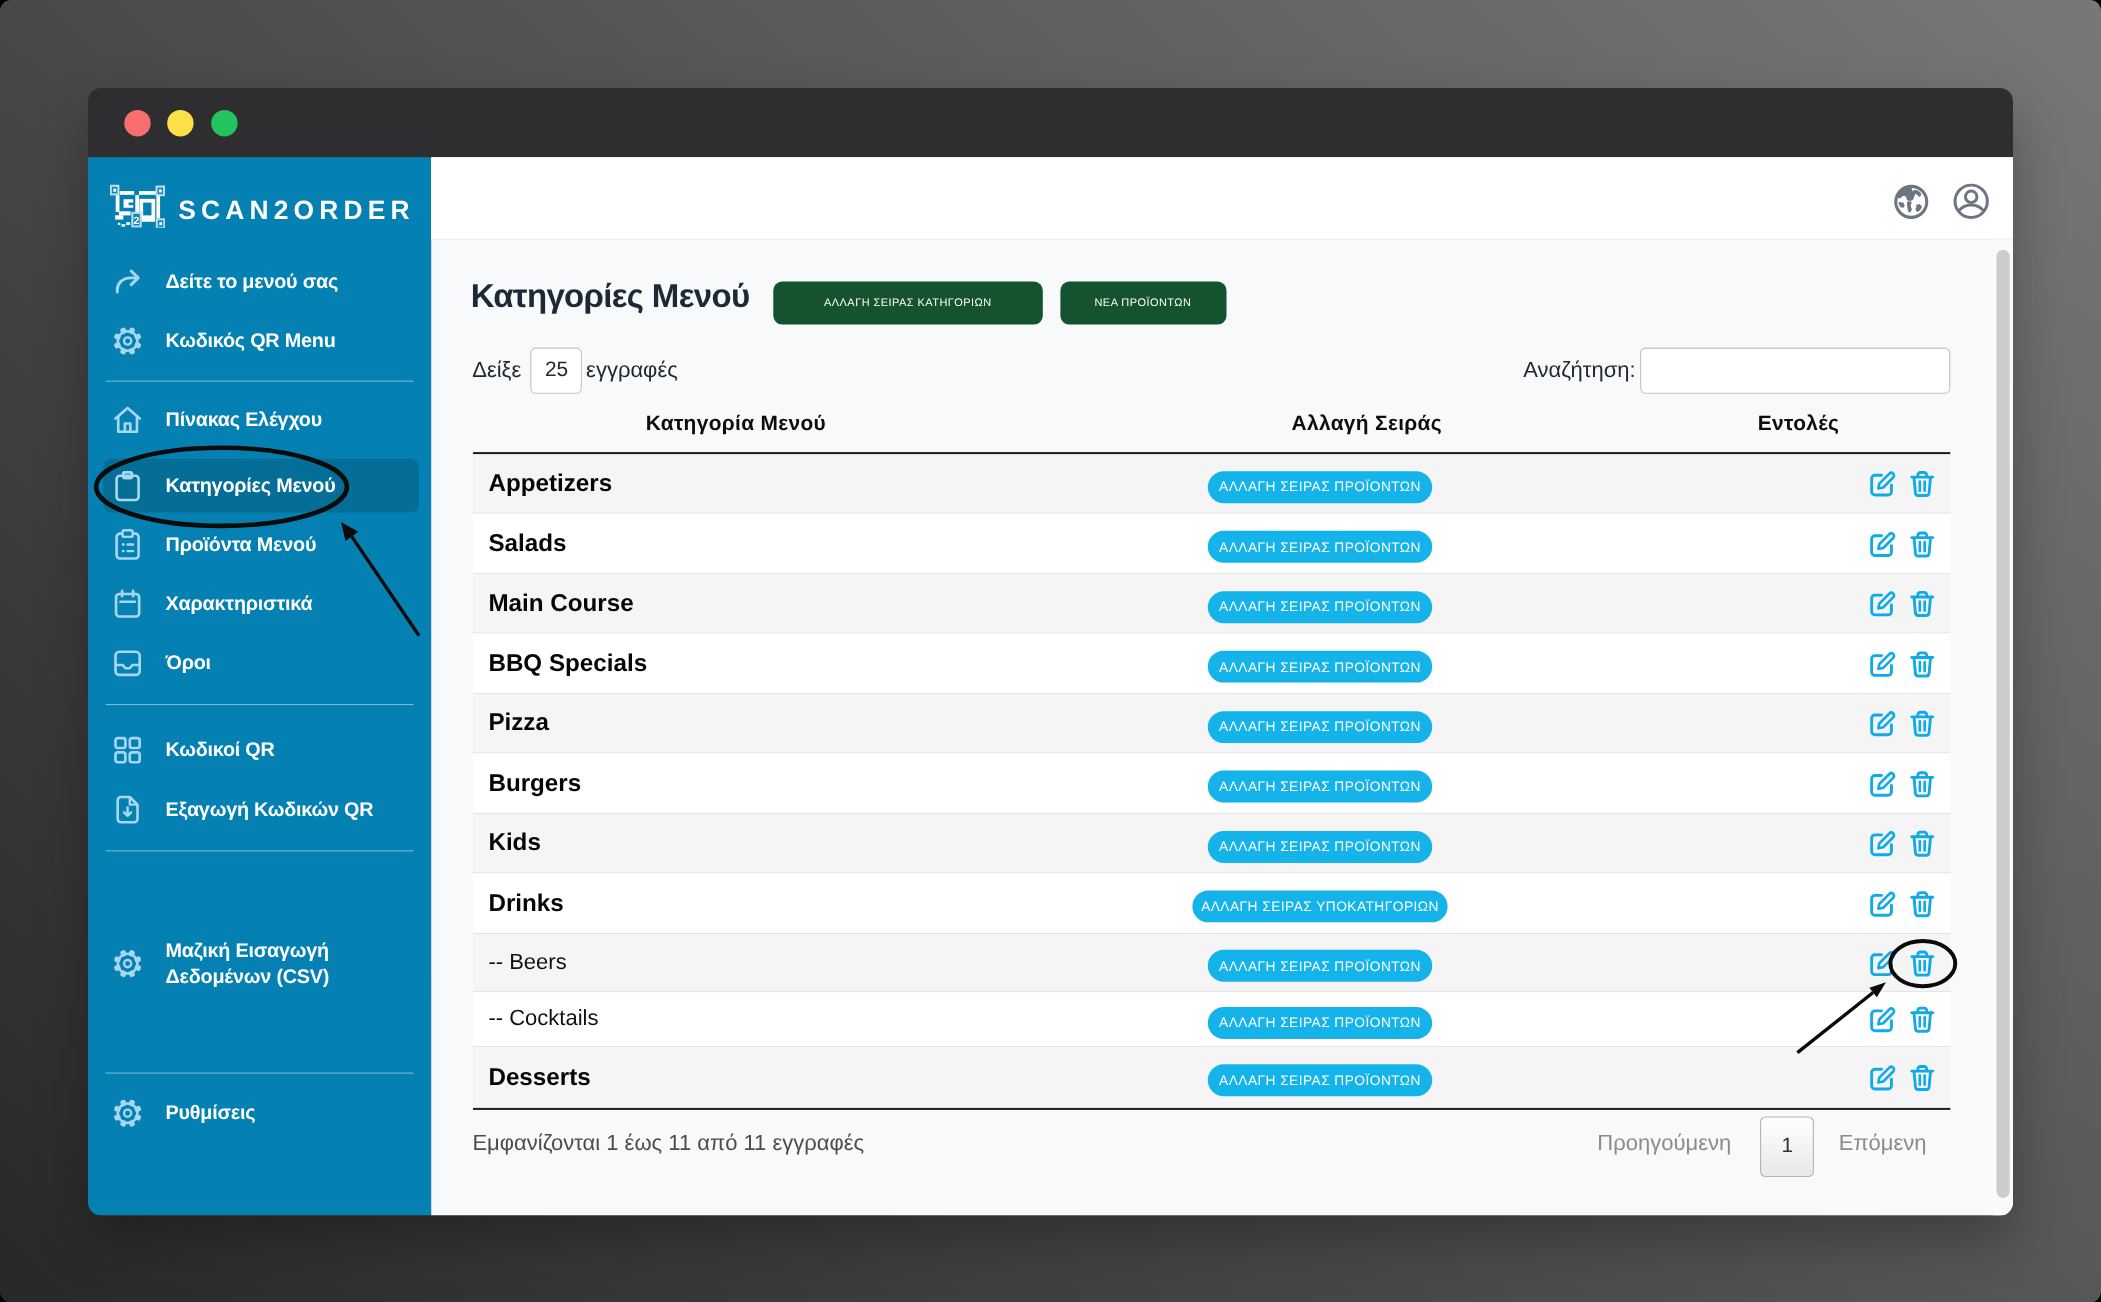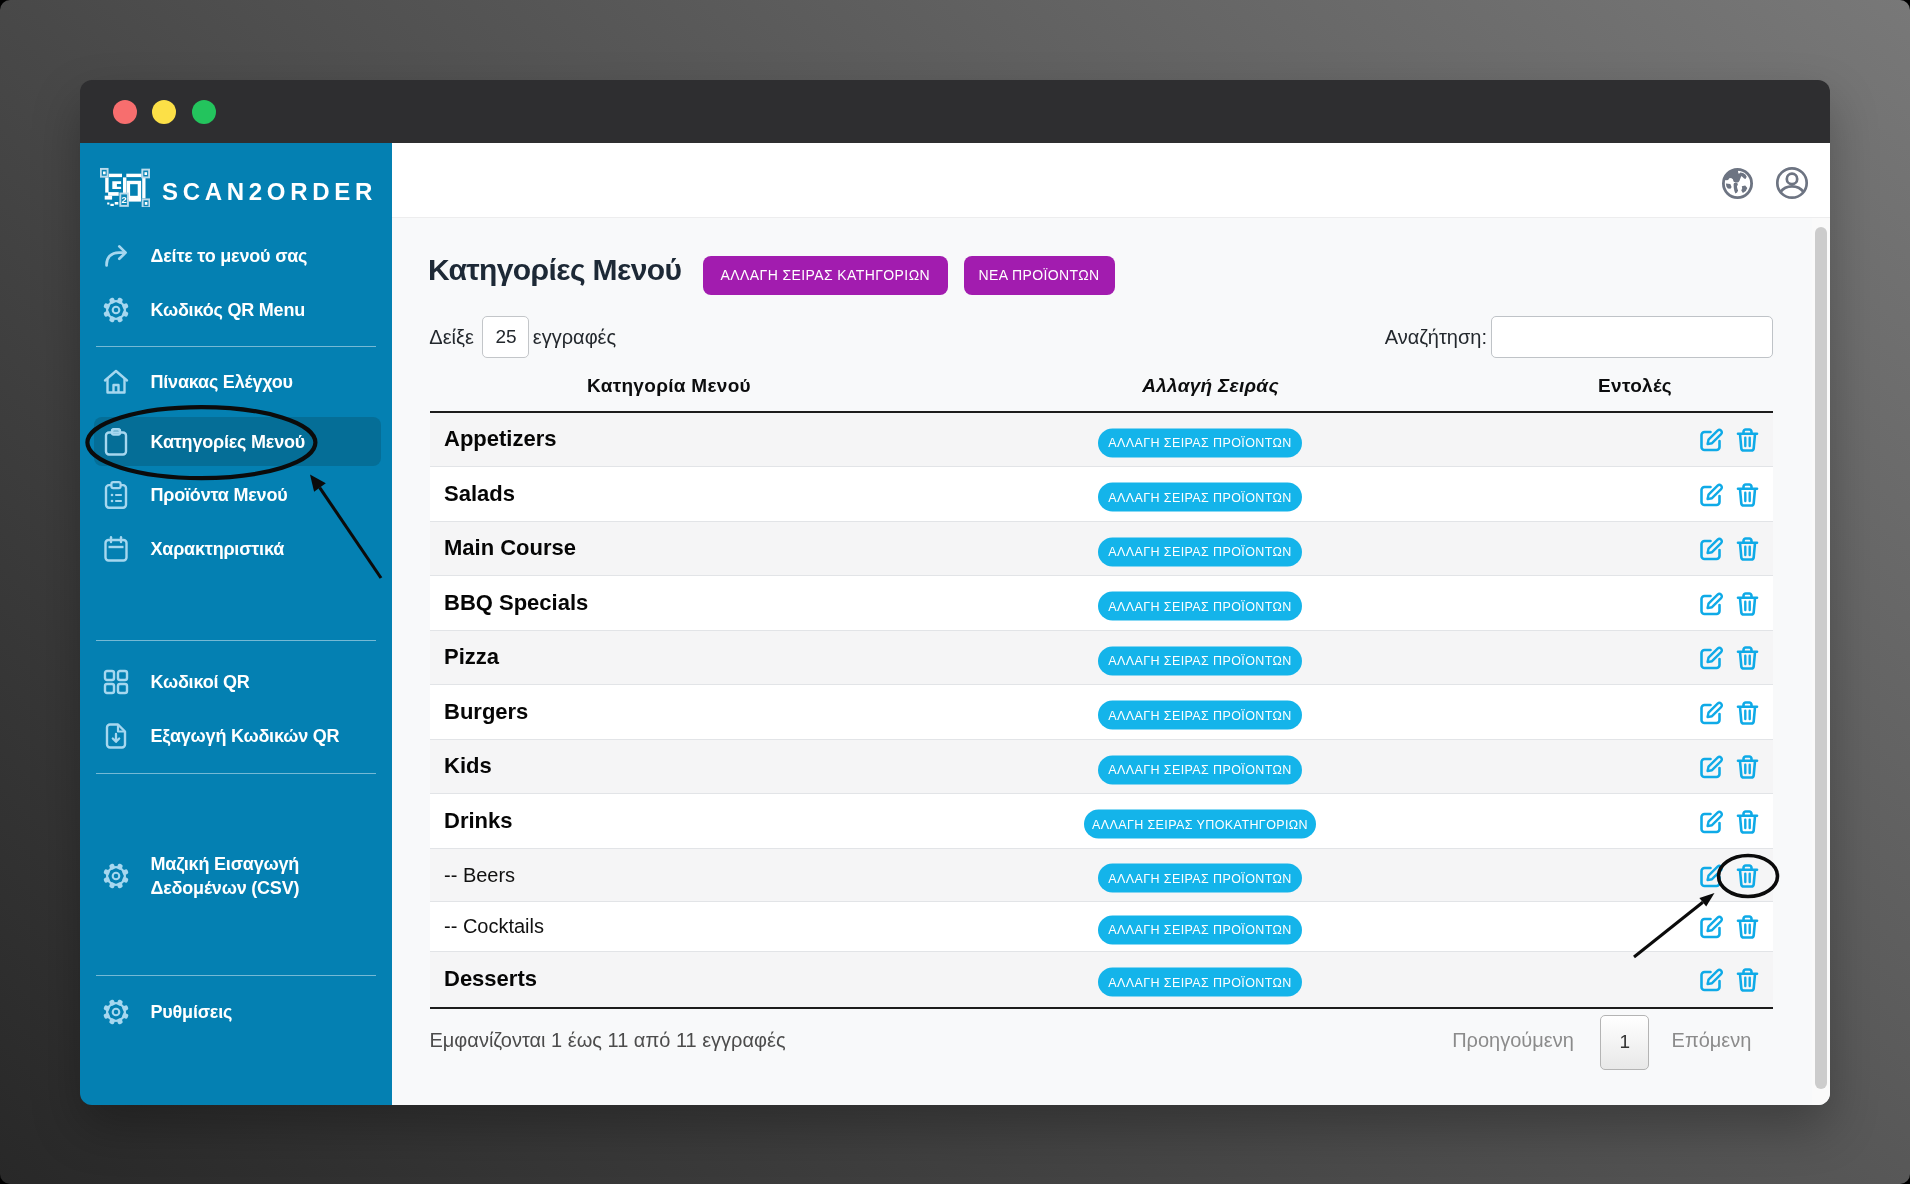--- a/index.html
+++ b/index.html
@@ -36,23 +36,23 @@
     background:#056e97; border-radius:8px;
   }
   #main { position:absolute; left:312px; top:63px; width:1438px; height:962px; background:#f8f9fa; }
   #hdr { position:absolute; left:0; top:0; width:100%; height:74.5px; background:#fff; border-bottom:1px solid #ededee; }
   #hicons { position:absolute; left:1329px; top:23px; display:flex; gap:21px; align-items:center; }
   #title {
     position:absolute; left:36px; top:110px; color:#1d2936; font-weight:bold;
     font-size:30px; letter-spacing:-0.6px; white-space:nowrap;
   }
   .cbtn {
-    position:absolute; background:#a21caf; border-radius:8px; color:#fff;
+    position:absolute; background:#14532d; border-radius:8px; color:#fff;
     display:flex; align-items:center; justify-content:center;
-    font-size:14px; letter-spacing:0.4px; white-space:nowrap;
+    font-size:10px; letter-spacing:0.4px; white-space:nowrap;
   }
   #btn1 { left:310.6px; top:112.6px; width:245.4px; height:39.4px; }
   #btn2 { left:571.5px; top:112.6px; width:151px;   height:39.4px; }
   #lenrow { position:absolute; left:37.3px; top:173px; height:42px; width:400px; }
   .gtext { color:#23282d; font-size:20px; }
   #lenbox {
     position:absolute; left:53.2px; top:0; width:47px; height:42px; background:#fff;
     border:1px solid #c3c6c9; border-radius:5px; color:#23282d; font-size:19px;
     display:flex; align-items:center; justify-content:center;
   }
@@ -179,20 +179,27 @@
         </div>
       <div class="mitem" style="top:386.0px;height:40px;text-decoration:underline;">
           <span class="mico"><svg width="28" height="28" viewBox="0 0 28 28" fill="none" style="">
               <rect x="3.5" y="5" width="21" height="20.5" rx="3" stroke="#a6d7ef" stroke-width="2.4"></rect>
               <line x1="9" y1="2.2" x2="9" y2="7" stroke="#a6d7ef" stroke-width="2.4" stroke-linecap="round"></line>
               <line x1="19" y1="2.2" x2="19" y2="7" stroke="#a6d7ef" stroke-width="2.4" stroke-linecap="round"></line>
               <line x1="6.5" y1="12" x2="21.5" y2="12" stroke="#a6d7ef" stroke-width="2.4"></line>
             </svg></span>
           <span class="mtext" style="">Χαρακτηριστικά</span>
         </div>
+      <div class="mitem" style="top:439.5px;height:40px;">
+          <span class="mico"><svg width="28" height="28" viewBox="0 0 28 28" fill="none" style="">
+              <rect x="3" y="3.5" width="22" height="21" rx="3.5" stroke="#a6d7ef" stroke-width="2.4"></rect>
+              <path d="M3 15.5 L9.5 15.5 L12 18.5 L16 18.5 L18.5 15.5 L25 15.5" stroke="#a6d7ef" stroke-width="2.4" stroke-linejoin="round" fill="none"></path>
+            </svg></span>
+          <span class="mtext" style="">Όροι</span>
+        </div>
       <div class="mitem" style="top:518.5px;height:40px;">
           <span class="mico"><svg width="28" height="28" viewBox="0 0 28 28" fill="none" style="">
               <rect x="3" y="3" width="9" height="9" rx="2" stroke="#a6d7ef" stroke-width="2.4"></rect>
               <rect x="16" y="3" width="9" height="9" rx="2" stroke="#a6d7ef" stroke-width="2.4"></rect>
               <rect x="3" y="16" width="9" height="9" rx="2" stroke="#a6d7ef" stroke-width="2.4"></rect>
               <rect x="16" y="16" width="9" height="9" rx="2" stroke="#a6d7ef" stroke-width="2.4"></rect>
             </svg></span>
           <span class="mtext" style="">Κωδικοί QR</span>
         </div>
       <div class="mitem" style="top:572.5px;height:40px;">
@@ -262,21 +269,21 @@
         <span class="gtext" id="lenlbl1">Δείξε</span>
         <div id="lenbox">25</div>
         <span class="gtext" id="lenlbl2">εγγραφές</span>
       </div>
       <div id="searchwrap">
         <span class="gtext" id="searchlbl">Αναζήτηση:</span>
         <div id="searchbox"></div>
       </div>
       <div id="thead">
         <div class="thc" style="left:239.5px;">Κατηγορία Μενού</div>
-        <div class="thc" style="left:781px;font-style:italic;">Αλλαγή Σειράς</div>
+        <div class="thc" style="left:813px;">Αλλαγή Σειράς</div>
         <div class="thc" style="left:1205.5px;">Εντολές</div>
       </div>
       <div id="tbl">
         <div class="row odd" style="height:54.5px;">
             <span class="rname">Appetizers</span>
             <div class="pill" style="width:204px;">ΑΛΛΑΓΗ ΣΕΙΡΑΣ ΠΡΟΪΟΝΤΩΝ</div>
             <div class="acts">
               <svg width="25" height="25" viewBox="0 0 25 25" fill="none" style="">
                 <path d="M20.5 13.5 L20.5 19.5 A3 3 0 0 1 17.5 22.5 L5.5 22.5 A3 3 0 0 1 2.5 19.5 L2.5 7.5 A3 3 0 0 1 5.5 4.5 L11.5 4.5" stroke="#0faae7" stroke-width="2.6" stroke-linecap="round" fill="none"></path>
                 <path d="M9.5 12.2 L18.6 3.1 A2.47 2.47 0 0 1 22.1 6.6 L13 15.7 L8.6 16.6 Z" stroke="#0faae7" stroke-width="2.4" stroke-linejoin="round" fill="none"></path>

